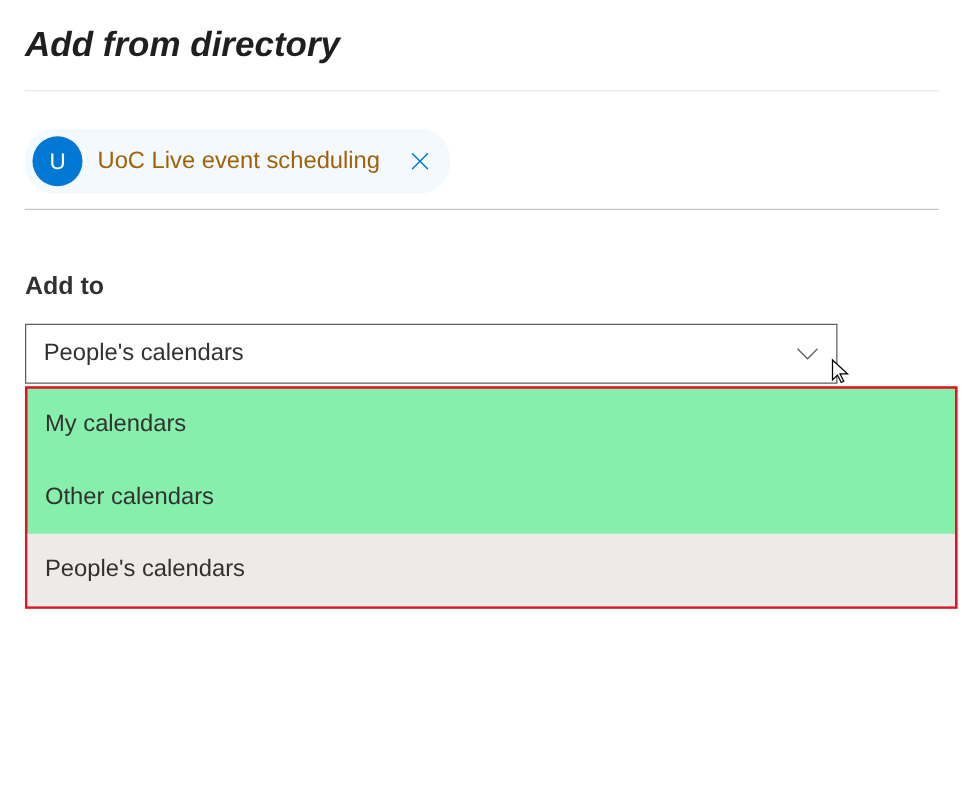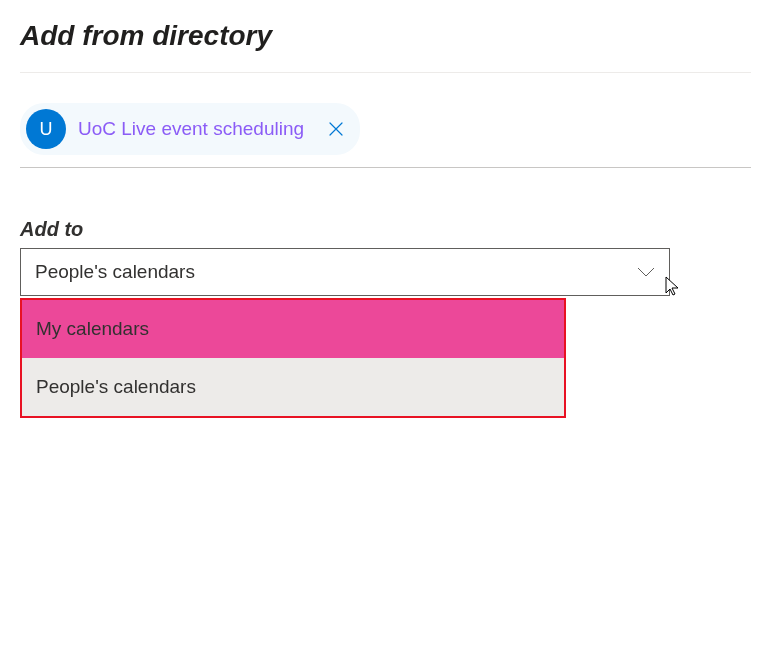--- a/index.html
+++ b/index.html
@@ -57,21 +57,21 @@
       background: #0078d4;
       color: #ffffff;
       display: flex;
       align-items: center;
       justify-content: center;
       font-size: 18px;
       font-weight: 400;
     }
     .chip-label {
       font-size: 19px;
-      color: #8b5cf6;
+      color: #a16207;
       font-weight: 400;
     }
     .chip-close {
       margin-left: 8px;
       display: flex;
       align-items: center;
       justify-content: center;
       cursor: pointer;
       width: 24px;
       height: 24px;
@@ -81,22 +81,21 @@
     }
     .underline {
       border: none;
       border-top: 1px solid #c8c6c4;
       margin-bottom: 50px;
     }
     .field-label {
       font-size: 20px;
       font-weight: 600;
       color: #323130;
-      margin-bottom: 7px;
-      font-style: italic;
+      margin-bottom: 18px;
     }
     .dropdown-wrapper {
       position: relative;
       width: 650px;
     }
     .dropdown-select {
       width: 100%;
       height: 48px;
       border: 1px solid #605e5c;
       background: #ffffff;
@@ -113,24 +112,24 @@
       align-items: center;
     }
     .cursor-pointer {
       position: absolute;
       right: -12px;
       top: 26px;
       pointer-events: none;
     }
     .dropdown-list {
       position: relative;
-      width: 546px;
+      width: 746px;
       border: 2px solid #e81123;
       margin-top: 2px;
-      background: #ec4899;
+      background: #86efac;
     }
     .dropdown-option {
       height: 58px;
       display: flex;
       align-items: center;
       padding: 0 14px;
       font-size: 19px;
       color: #323130;
       cursor: pointer;
     }
@@ -173,15 +172,16 @@
     </div>
     <span class="cursor-pointer">
       <svg width="22" height="26" viewBox="0 0 22 26">
         <path d="M6 3 L6 19 L10 15 L13 21 L15 20 L12 14 L18 14 Z" fill="#ffffff" stroke="#000000" stroke-width="1"></path>
       </svg>
     </span>
   </div>
 
   <div class="dropdown-list">
     <div class="dropdown-option">My calendars</div>
+    <div class="dropdown-option">Other calendars</div>
     <div class="dropdown-option selected">People's calendars</div>
   </div>
 </div>
 
 </body></html>

